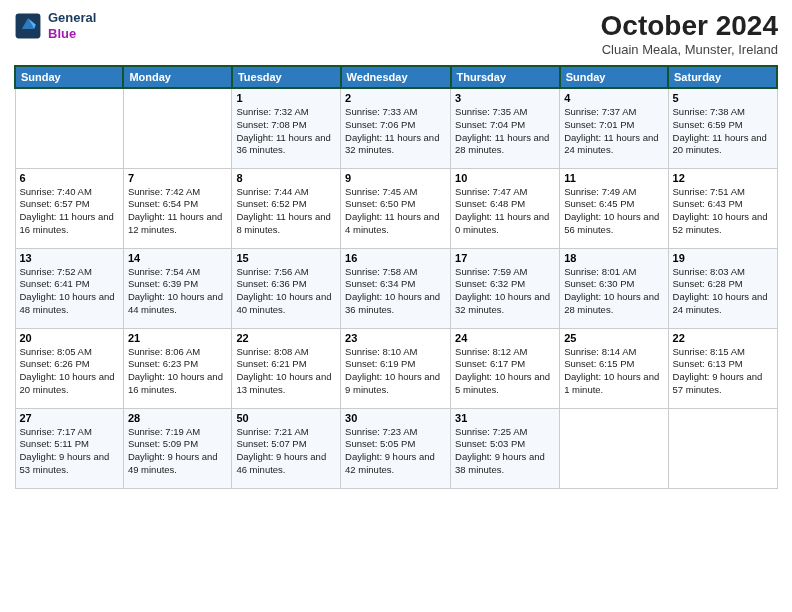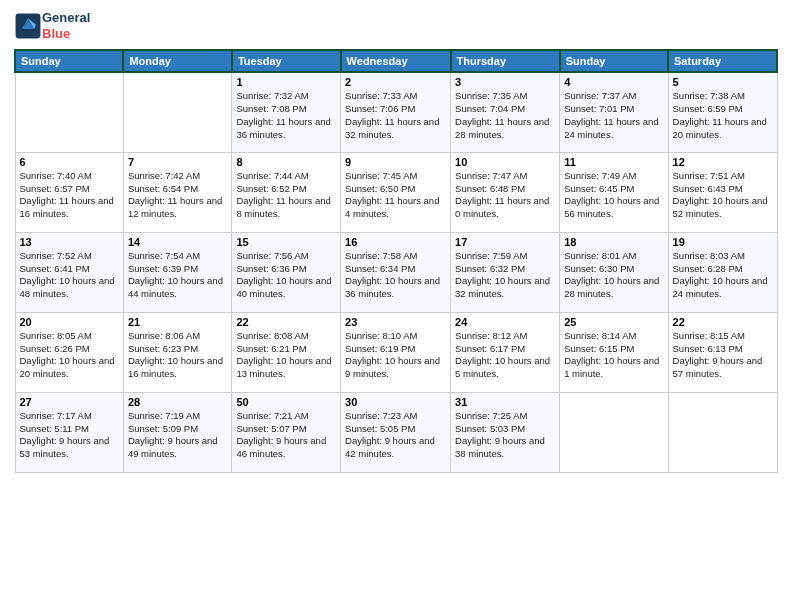--- a/index.html
+++ b/index.html
@@ -18,30 +18,30 @@
     }
     .header {
       display: flex;
       justify-content: space-between;
       align-items: flex-start;
       margin-bottom: 8px;
     }
     .logo {
       display: flex;
       align-items: center;
-      gap: 0;
+      gap: 6px;
     }
     .logo-text {
       font-size: 13px;
       font-weight: bold;
       color: #1a3a5c;
       line-height: 1.2;
     }
     .logo-text span {
-      color: #ef4444;
+      color: #a21caf;
     }
     .logo-icon {
       width: 28px;
       height: 28px;
     }
     .title-block {
       text-align: right;
     }
     .title-block .month-year {
       font-size: 28px;
@@ -104,20 +104,24 @@
       <svg class="logo-icon" viewBox="0 0 36 36">
         <rect x="2" y="2" width="32" height="32" rx="4" fill="#1a3a5c"></rect>
         <polygon points="10,22 18,8 26,22" fill="#2e7abf"></polygon>
         <polygon points="18,8 28,16 26,22" fill="#5aafee"></polygon>
       </svg>
       <div class="logo-text">
         <div>General</div>
         <div><span>Blue</span></div>
       </div>
     </div>
+    <div class="title-block">
+      <div class="month-year">October 2024</div>
+      <div class="location">Cluain Meala, Munster, Ireland</div>
+    </div>
   </div>
 
   <table class="calendar">
     <thead>
       <tr id="weekday-header">
       <th>Sunday</th>
           <th>Monday</th>
           <th>Tuesday</th>
           <th>Wednesday</th>
           <th>Thursday</th>

